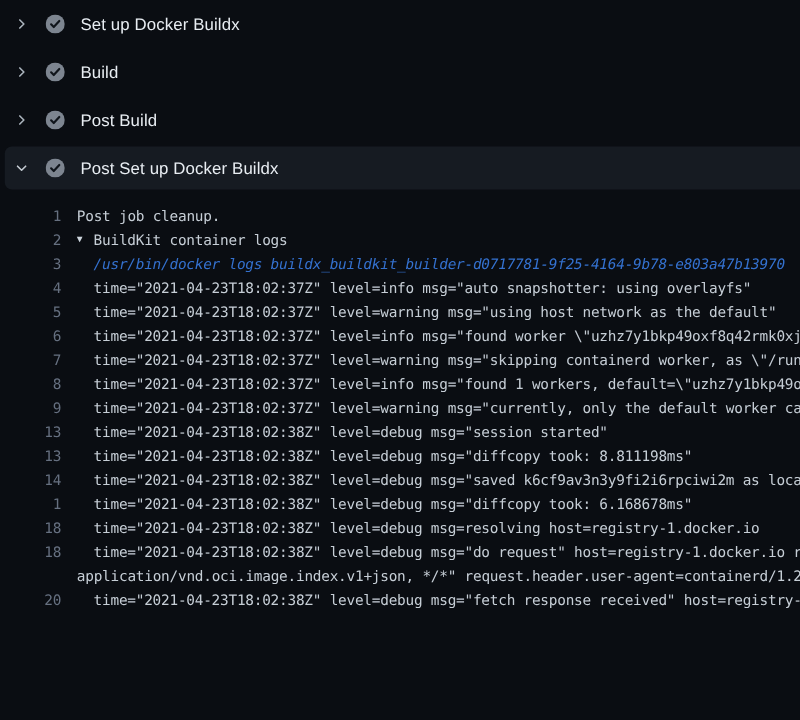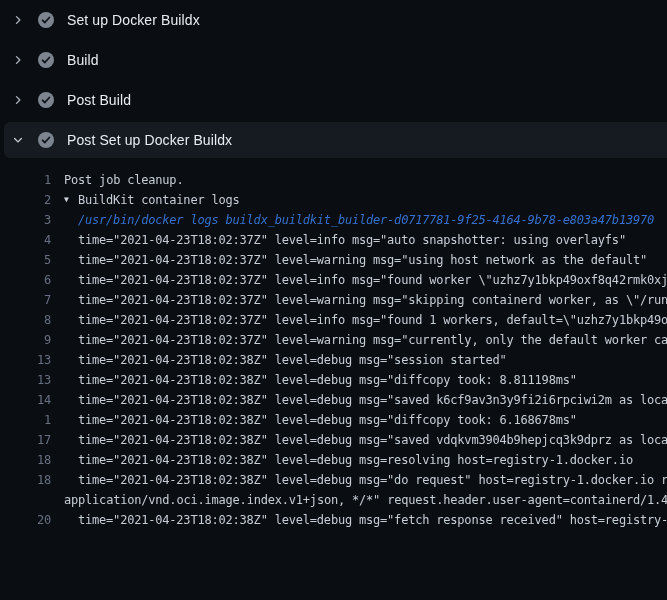--- a/index.html
+++ b/index.html
@@ -200,32 +200,28 @@
   </div>
     <div class="log-row child">
     <span class="ln">14</span>
     <span class="lt"><span class="txt">time="2021-04-23T18:02:38Z" level=debug msg="saved k6cf9av3n3y9fi2i6rpciwi2m as loca</span></span>
   </div>
     <div class="log-row child">
     <span class="ln">1</span>
     <span class="lt"><span class="txt">time="2021-04-23T18:02:38Z" level=debug msg="diffcopy took: 6.168678ms"</span></span>
   </div>
     <div class="log-row child">
-    <span class="ln">17</span>
-    <span class="lt"><span class="txt">time="2021-04-23T18:02:38Z" level=debug msg="saved vdqkvm3904b9hepjcq3k9dprz as loca</span></span>
-  </div>
-    <div class="log-row child">
     <span class="ln">18</span>
     <span class="lt"><span class="txt">time="2021-04-23T18:02:38Z" level=debug msg=resolving host=registry-1.docker.io</span></span>
   </div>
     <div class="log-row child">
     <span class="ln">18</span>
     <span class="lt"><span class="txt">time="2021-04-23T18:02:38Z" level=debug msg="do request" host=registry-1.docker.io r</span></span>
   </div>
     <div class="log-row cont">
     <span class="ln"></span>
-    <span class="lt"><span class="txt">application/vnd.oci.image.index.v1+json, */*" request.header.user-agent=containerd/1.4</span></span>
+    <span class="lt"><span class="txt">application/vnd.oci.image.index.v1+json, */*" request.header.user-agent=containerd/1.2</span></span>
   </div>
     <div class="log-row child">
     <span class="ln">20</span>
     <span class="lt"><span class="txt">time="2021-04-23T18:02:38Z" level=debug msg="fetch response received" host=registry-</span></span>
   </div>
   </div>
 
 </body></html>

